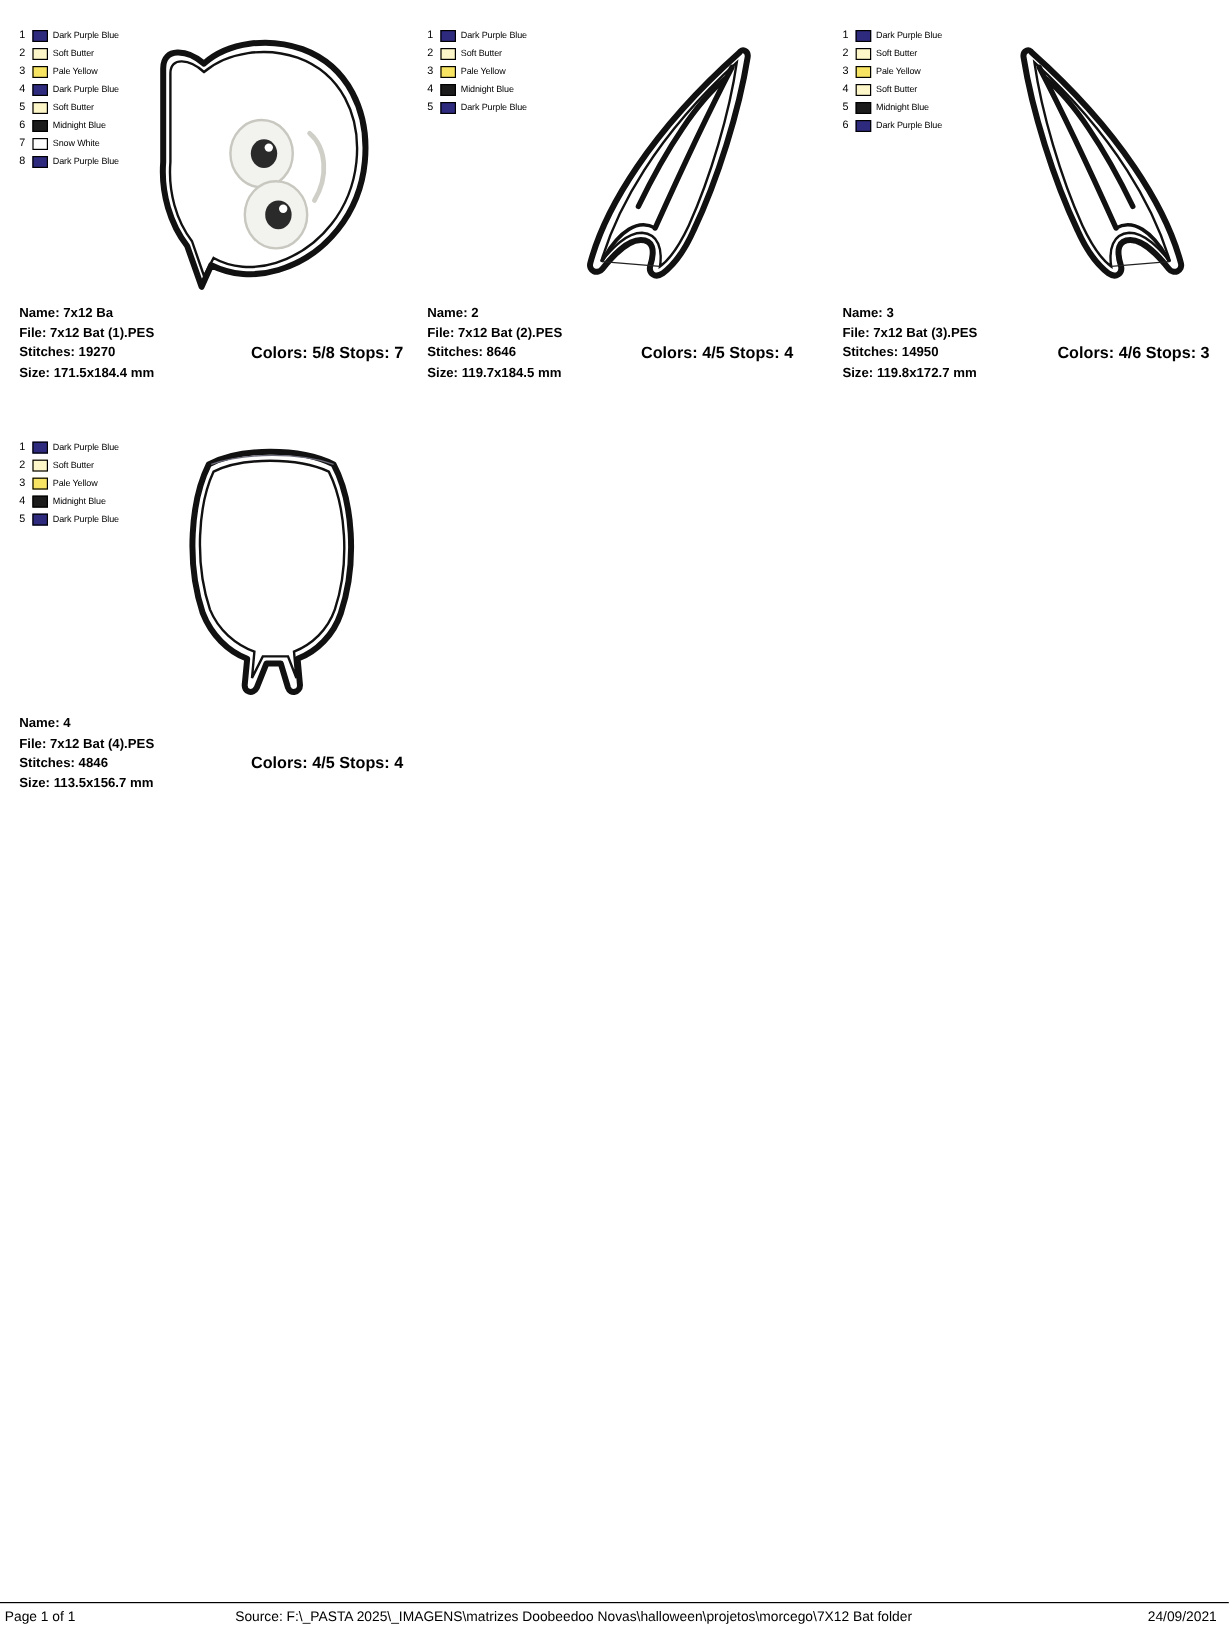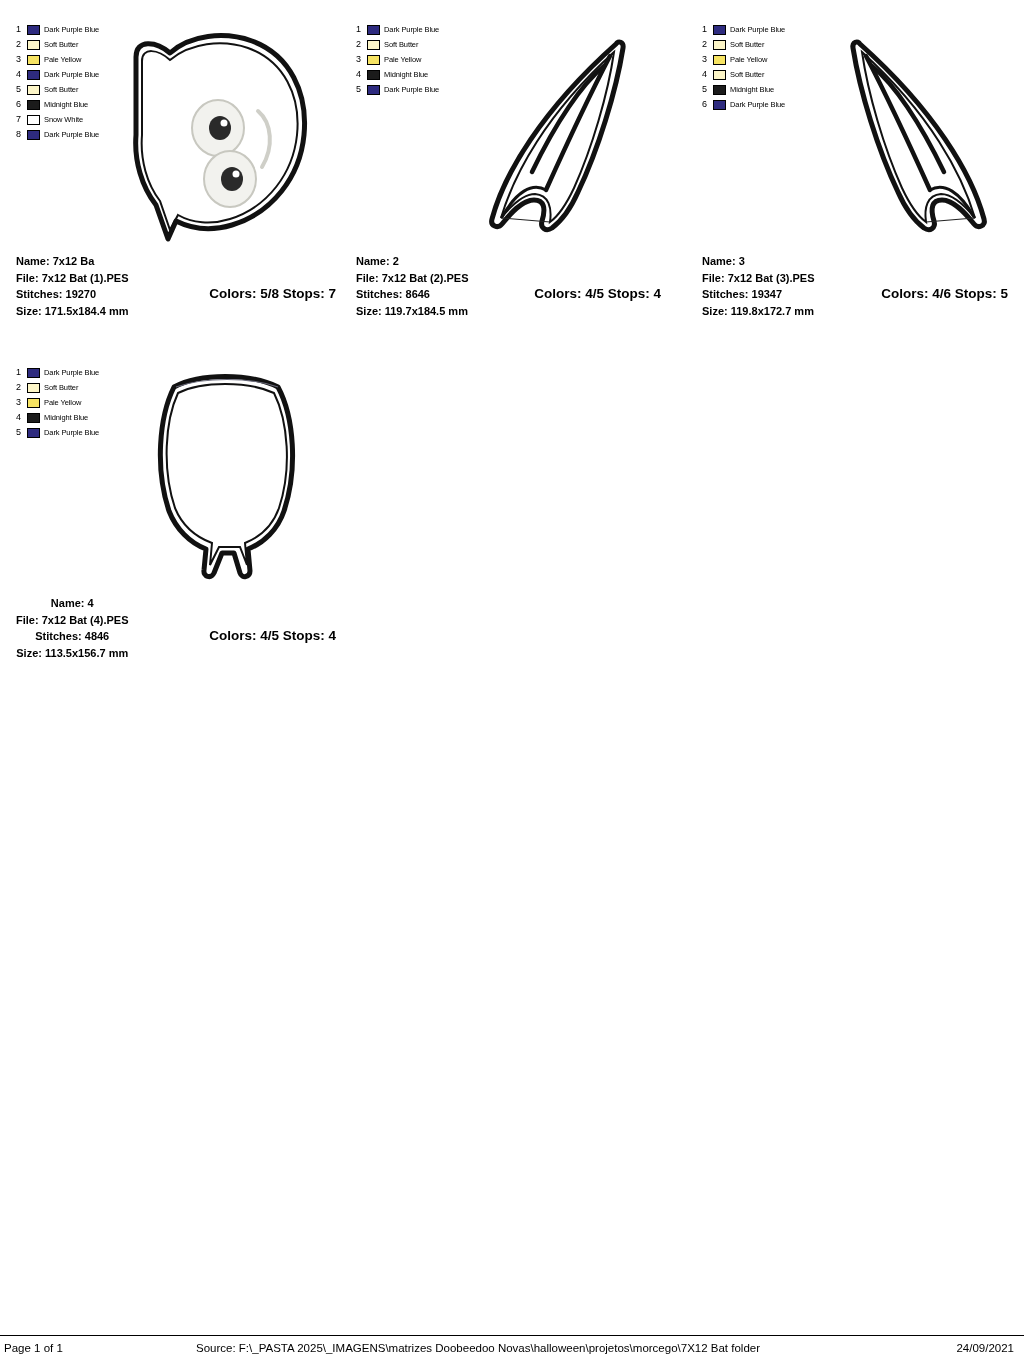--- a/index.html
+++ b/index.html
@@ -342,26 +342,26 @@
         <path d="M 36 24 C 60 70, 82 118, 100 158" fill="none" stroke="#111111" stroke-width="4.5" stroke-linecap="round"></path>
         <path d="M 42 34 C 64 52, 90 90, 114 140" fill="none" stroke="#111111" stroke-width="4.5" stroke-linecap="round"></path>
         <path d="M 100 158 C 114 150, 130 160, 144 185" fill="none" stroke="#111111" stroke-width="3" stroke-linecap="round"></path>
         <path d="M 144 186 L 96 190" fill="none" stroke="#222222" stroke-width="1.2"></path>
       </svg>
     </div>
 
     <div class="info" style="left:0px; top:231px;">
       <span class="line">Name: 3</span>
       <span class="line">File: 7x12  Bat (3).PES</span>
-      <span class="line">Stitches: 19347</span>
+      <span class="line">Stitches: 14950</span>
       <span class="line">Size: 119.8x172.7 mm</span>
     </div>
     <div class="info-right" style="left:150px; top:264px; width:156px;">
       <span class="line">Colors: 4/6</span>
-      <span class="line">Stops: 5</span>
+      <span class="line">Stops: 3</span>
     </div>
   </div>
 
   <div class="design" style="left:16px; top:365px;">
 
     <div class="legend">
       <div class="legend-row">
         <span class="legend-num">1</span>
         <span class="legend-sw" style="background:#2e2b7f"></span>
         <span class="legend-label">Dark Purple Blue</span>
@@ -413,21 +413,21 @@
                  L 75 182
                  L 66 200
                  L 68 178
                  C 52 172, 38 160, 31 143
                  C 18 104, 21 56, 34 28 Z" fill="none" stroke="#111111" stroke-width="2"></path>
 
         <path d="M 32 22 C 60 12, 106 12, 134 22" fill="none" stroke="#6a6a7a" stroke-width="1.2"></path>
       </svg>
     </div>
 
-    <div class="info" style="left:0px; top:230px;text-align:center;">
+    <div class="info" style="left:0px; top:230px;">
       <span class="line">Name: 4</span>
       <span class="line">File: 7x12  Bat (4).PES</span>
       <span class="line">Stitches: 4846</span>
       <span class="line">Size: 113.5x156.7 mm</span>
     </div>
     <div class="info-right" style="left:150px; top:263px; width:170px;">
       <span class="line">Colors: 4/5</span>
       <span class="line">Stops: 4</span>
     </div>
   </div>

